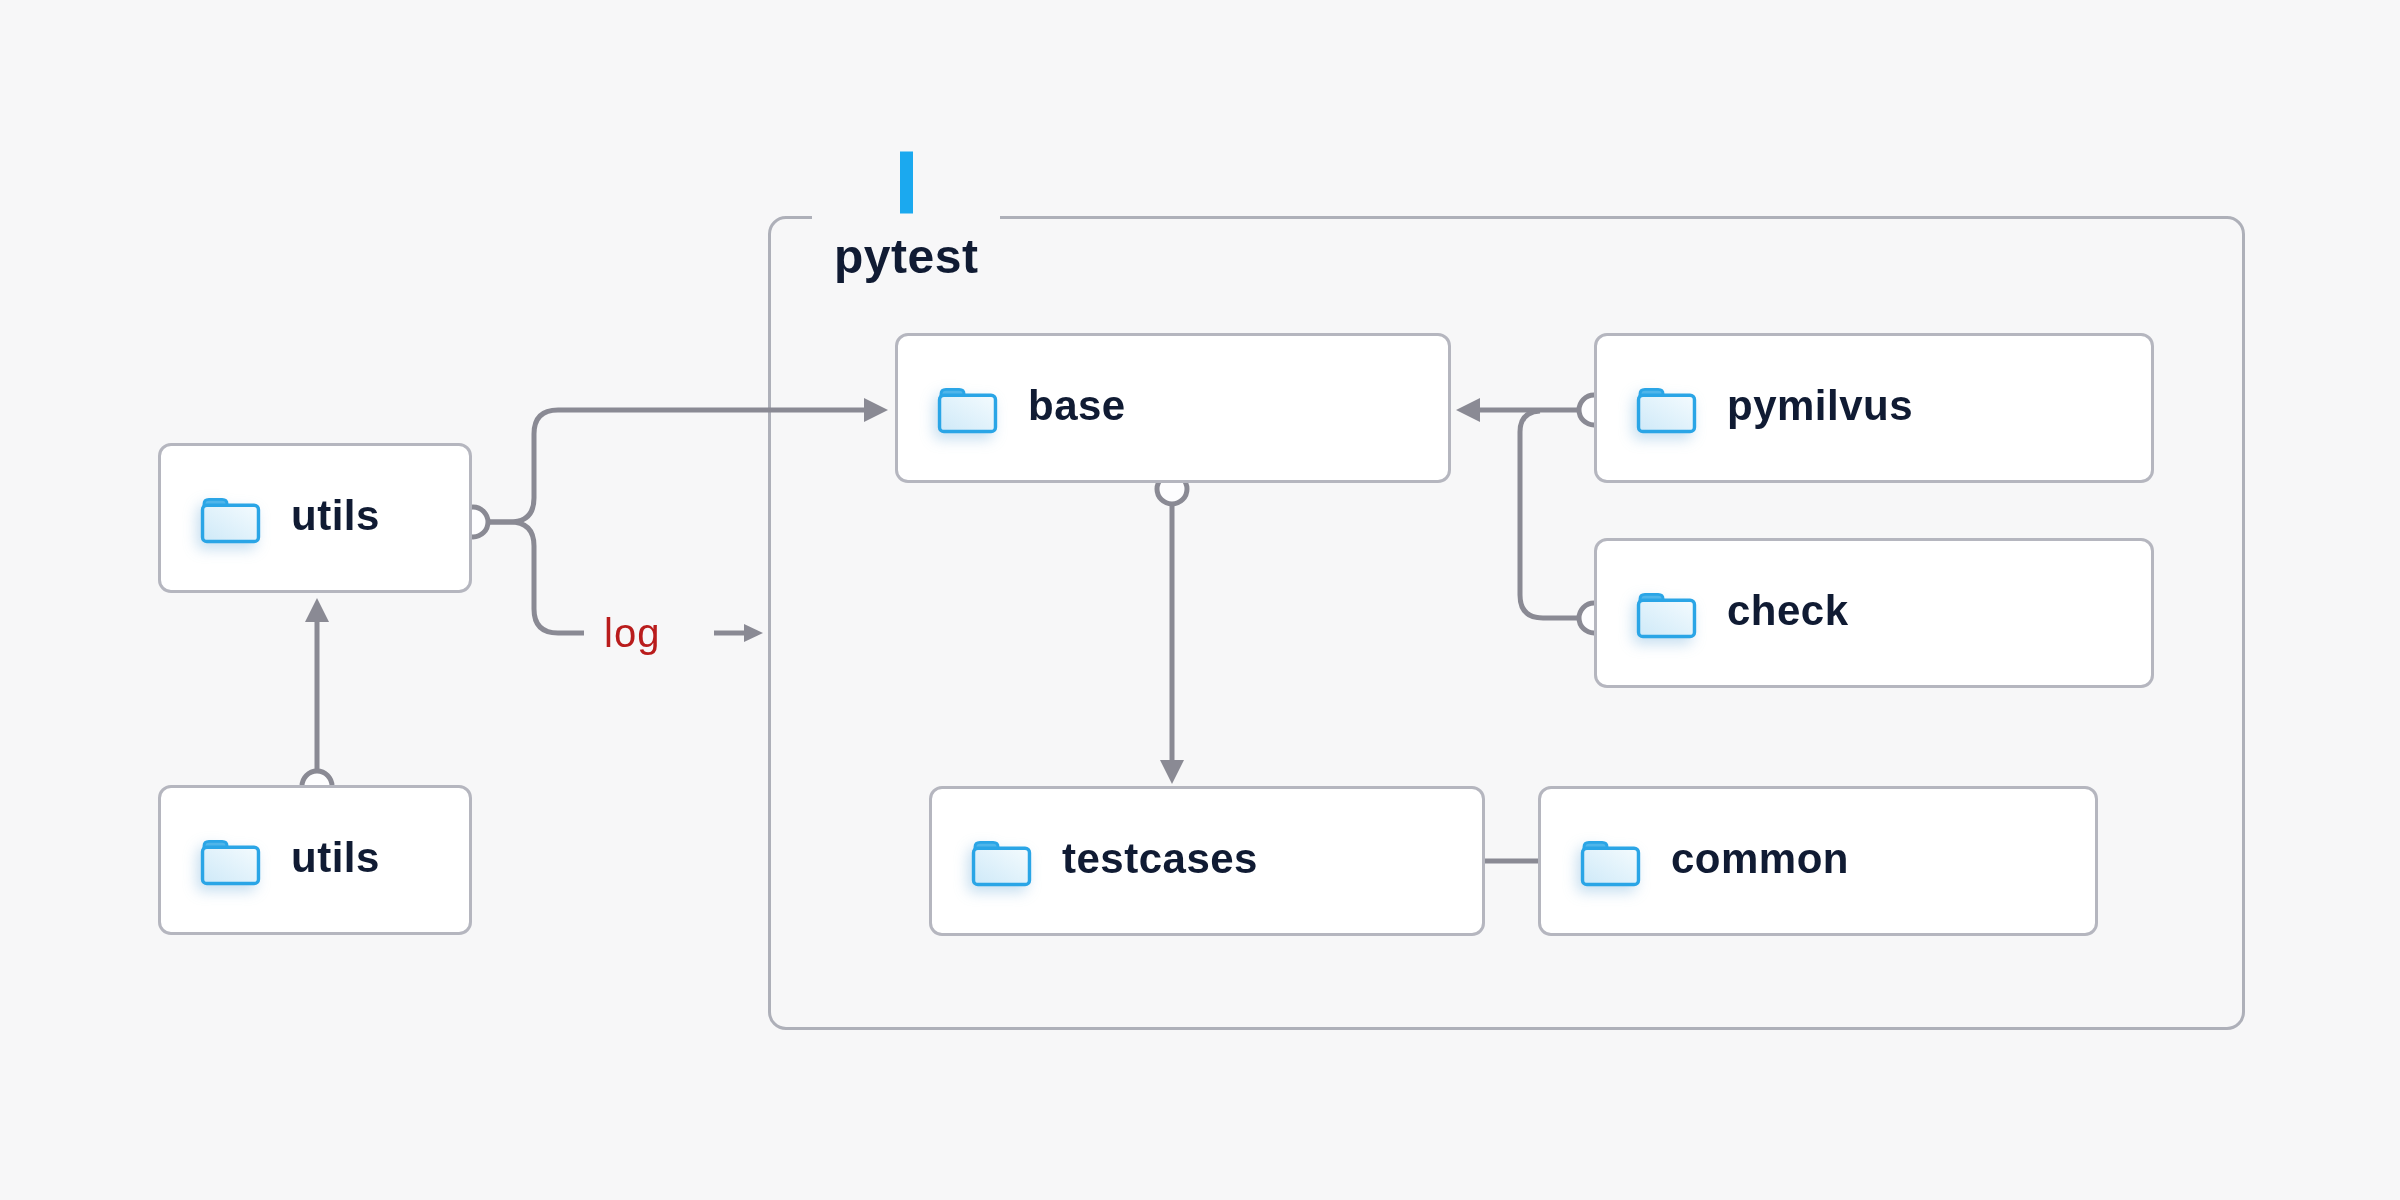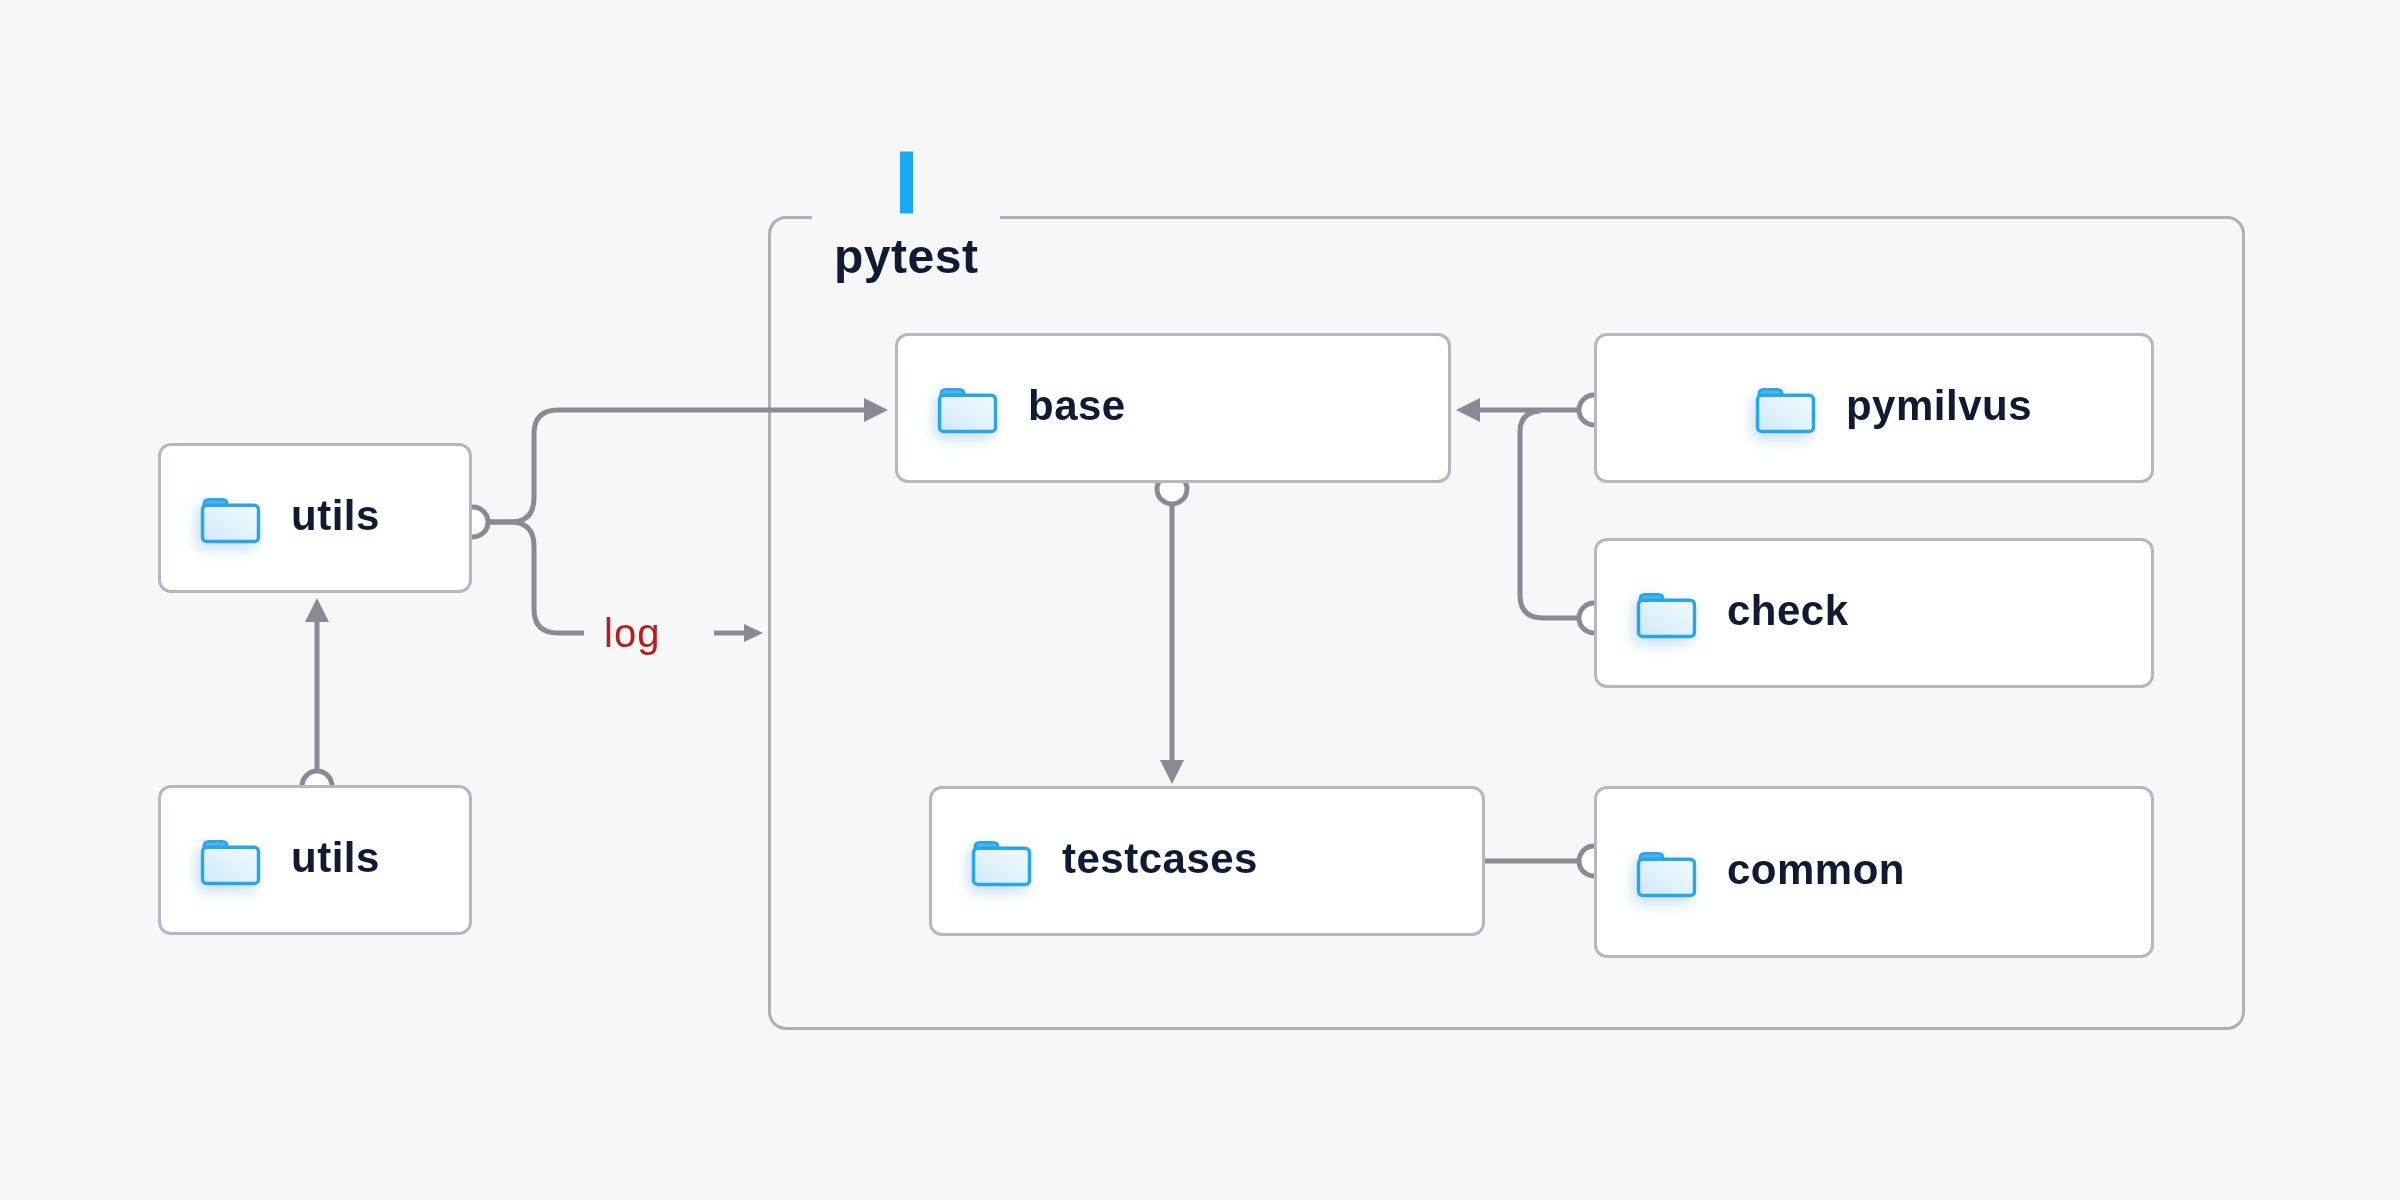--- a/index.html
+++ b/index.html
@@ -62,24 +62,24 @@
     padding-bottom:4px;
   }
   .folder{
     flex:0 0 auto;
     filter:drop-shadow(-4px 6px 7px rgba(70,150,205,.30));
   }
 
   .node-utils    {left:158px; top:443px; width:314px; height:150px;}
   .node-config   {left:158px; top:785px; width:314px; height:150px;}
   .node-base     {left:895px; top:333px; width:556px; height:150px;}
-  .node-pymilvus {left:1594px;top:333px; width:560px; height:150px;justify-content:center;}
+  .node-pymilvus {left:1594px;top:333px; width:560px; height:150px;}
   .node-check    {left:1594px;top:538px; width:560px; height:150px;}
   .node-testcases{left:929px; top:786px; width:556px; height:150px;}
-  .node-common   {left:1594px;top:786px; width:560px; height:172px;}
+  .node-common   {left:1538px;top:786px; width:560px; height:150px;}
 
   
   .wires{position:absolute;left:0;top:0;z-index:1;}
   .wire{fill:none;stroke:var(--line);stroke-width:5;}
   .dot{fill:#fdfdfe;stroke:var(--line);stroke-width:5;}
 
   
   .log-label{
     position:absolute;left:604px;top:633px;transform:translateY(-50%);
     font-size:40px;color:#b91c1c;font-weight:400;letter-spacing:1px;

